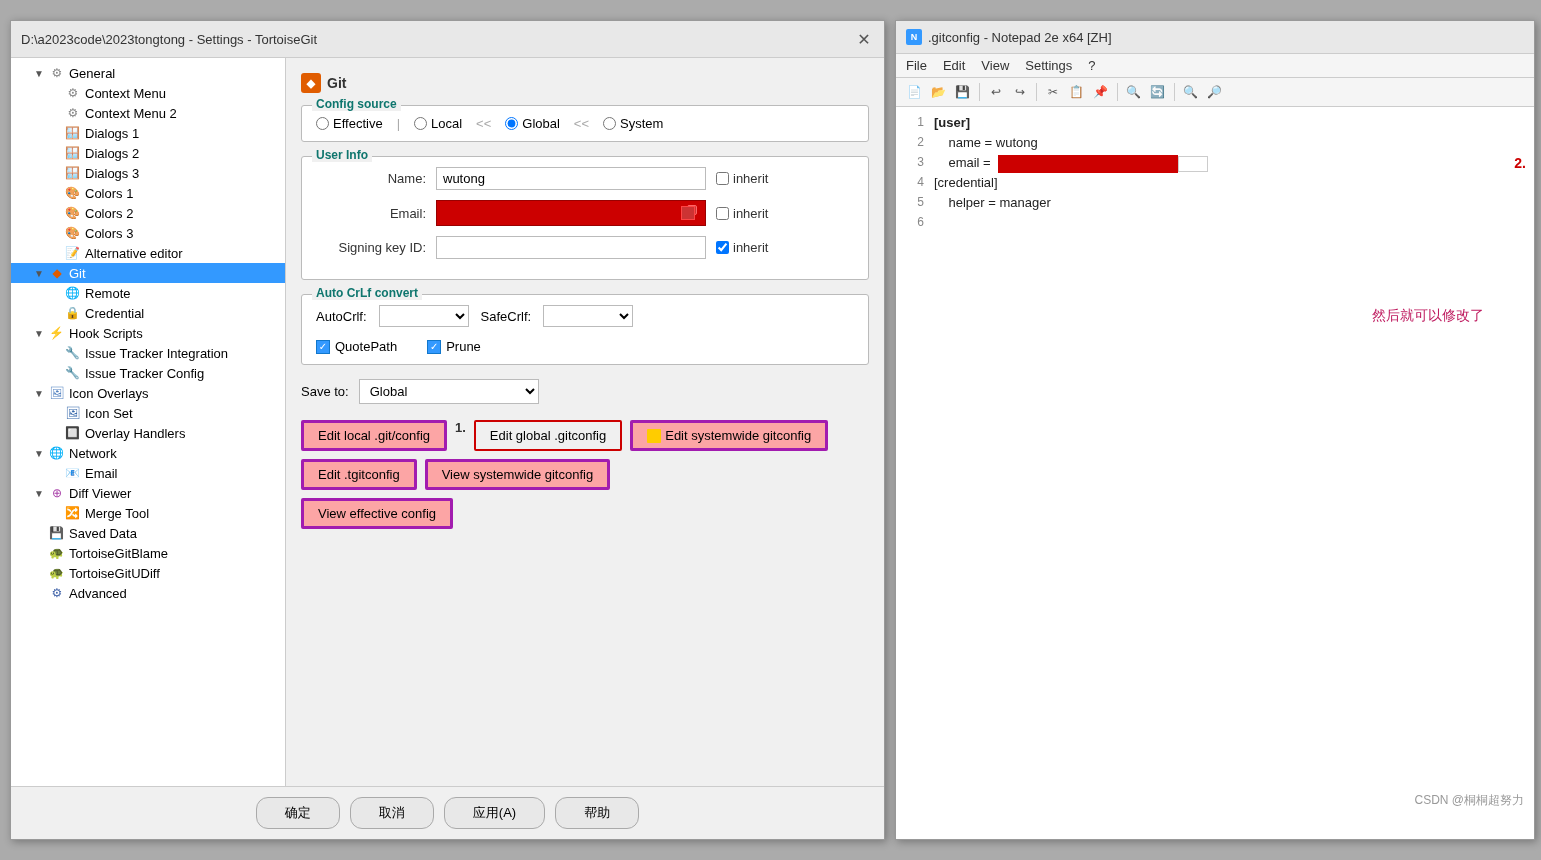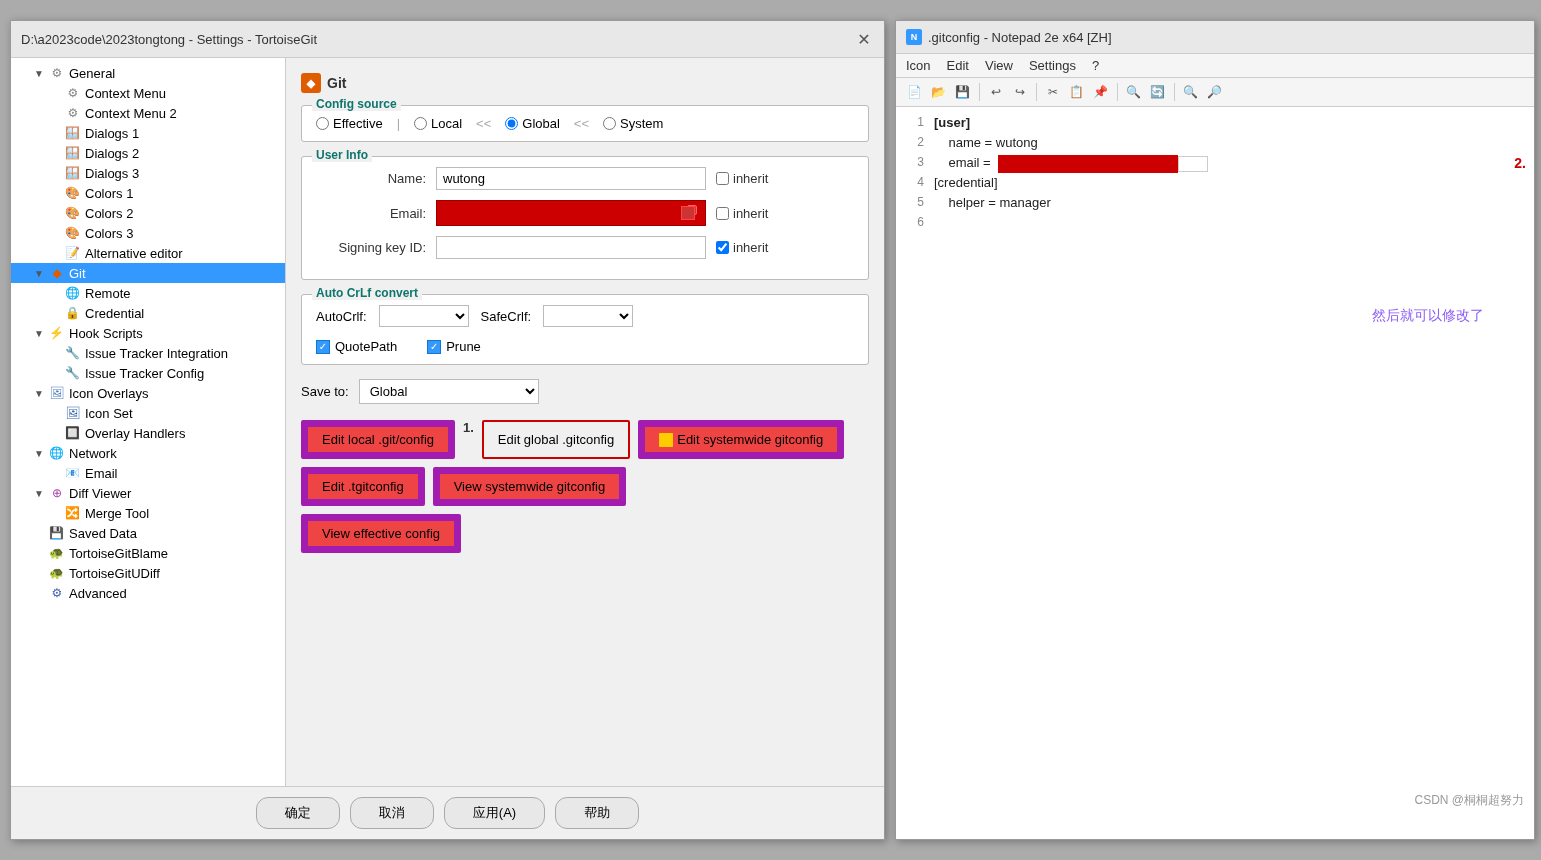--- a/index.html
+++ b/index.html
@@ -222,22 +222,22 @@
     
     .btn-group {
       margin-top: 16px;
       display: flex;
       flex-wrap: wrap;
       gap: 8px;
     }
     .btn {
       padding: 5px 14px;
       font-size: 13px;
-      border: 7px solid #a21caf;
-      background: #ef4444;
+      border: 3px solid #a21caf;
+      background: #fca5a5;
       cursor: pointer;
       border-radius: 2px;
     }
     .btn.highlighted {
       border: 2px solid #cc0000;
       background: #f0f0f0;
     }
     .btn.with-icon {
       display: flex; align-items: center; gap: 4px;
     }
@@ -665,21 +665,21 @@
     <button class="bottom-btn">帮助</button>
   </div>
 </div>
 
 <div class="notepad-window">
   <div class="np-title-bar">
     <span class="np-icon">N</span>
     <span>.gitconfig - Notepad 2e x64 [ZH]</span>
   </div>
   <div class="np-menu">
-    <span class="np-menu-item">Icon</span>
+    <span class="np-menu-item">File</span>
     <span class="np-menu-item">Edit</span>
     <span class="np-menu-item">View</span>
     <span class="np-menu-item">Settings</span>
     <span class="np-menu-item">?</span>
   </div>
   <div class="np-toolbar">
     <button class="np-toolbar-btn">📄</button>
     <button class="np-toolbar-btn">📂</button>
     <button class="np-toolbar-btn">💾</button>
     <div class="np-toolbar-sep"></div>
@@ -724,17 +724,17 @@
     <div class="np-line">
       <span class="np-linenum">5</span>
       <span class="np-linetext">&nbsp;&nbsp;&nbsp;&nbsp;helper = manager</span>
     </div>
 
     <div class="np-line">
       <span class="np-linenum">6</span>
       <span class="np-linetext"></span>
     </div>
 
-    <div style="position:absolute;right:50px;top:200px;color:#8b5cf6;font-size:14px;">然后就可以修改了</div>
+    <div style="position:absolute;right:50px;top:200px;color:#be185d;font-size:14px;">然后就可以修改了</div>
 
     <div style="position:absolute;bottom:30px;right:10px;color:#999;font-size:12px;">CSDN @桐桐超努力</div>
   </div>
 </div>
 
 </body></html>

